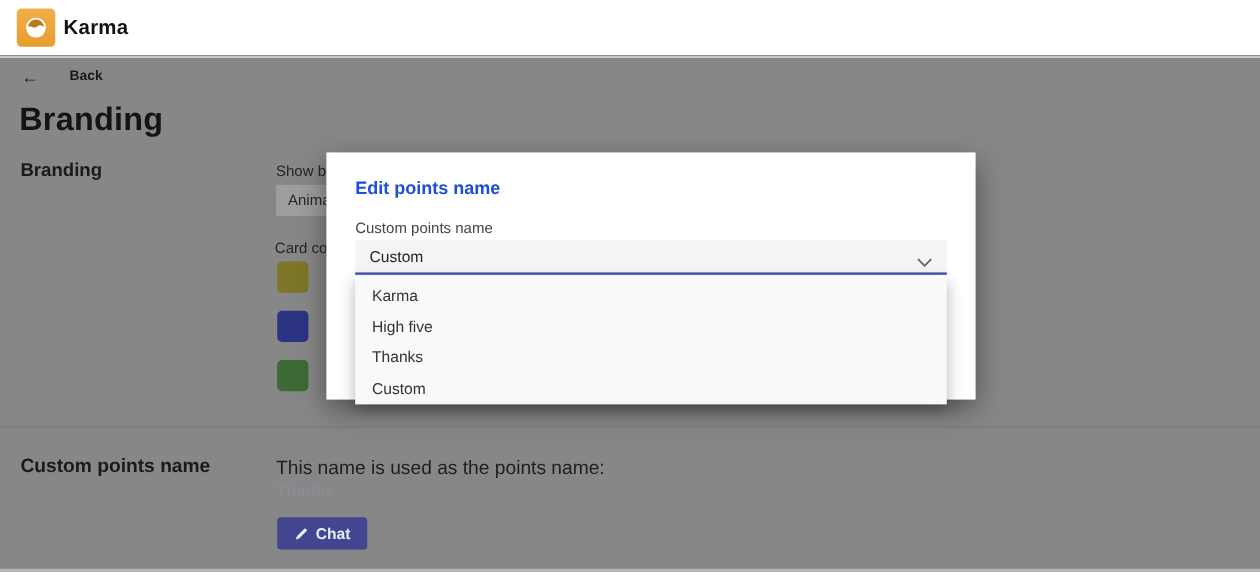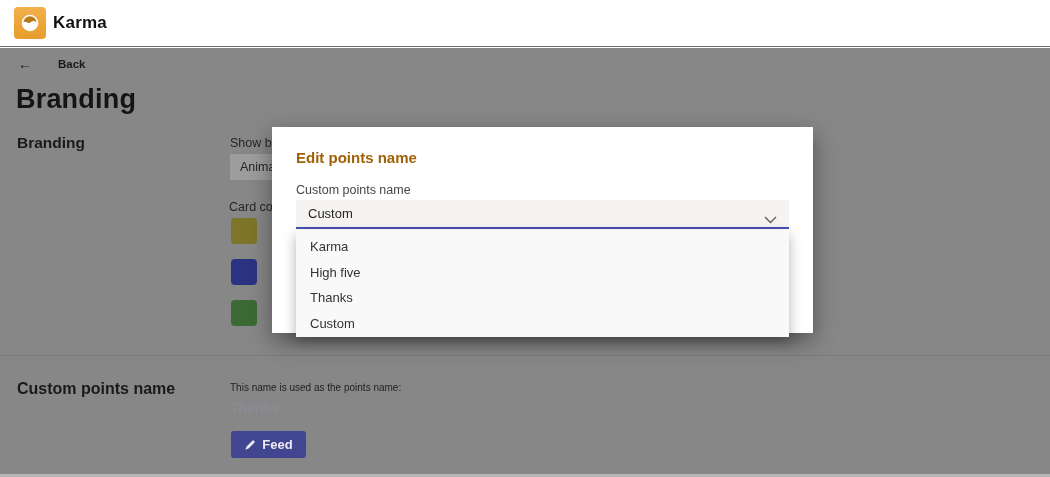--- a/index.html
+++ b/index.html
@@ -70,21 +70,21 @@
     position:absolute; left:231px; width:26px; height:26px; border-radius:4px;
     cursor:pointer;
   }
   .sw-0 { top:170px; } .sw-1 { top:211px; } .sw-2 { top:252px; }
 
   .divider {
     position:absolute; left:0; top:307px; width:1050px; height:1px;
     background:#7b7b7b;
   }
 
-  .points-desc { position:absolute; left:230px; top:334px; font-size:10px; color:#1f1f1f; }
+  .points-desc { position:absolute; left:230px; top:334px; font-size:16px; color:#1f1f1f; }
   .points-value { position:absolute; left:230px; top:352px; font-size:14px; font-weight:bold; color:#8b8b93; }
 
   .edit-button {
     position:absolute; left:231px; top:383px; width:75px; height:27px;
     background:#42458f; border:none; border-radius:3px; cursor:pointer;
     display:flex; align-items:center; justify-content:center; gap:6px;
     color:#ecebf5; font-size:13px; font-weight:bold;
     font-family:"Liberation Sans", sans-serif;
   }
 
@@ -92,21 +92,21 @@
     position:absolute; left:0; bottom:0; width:1050px; height:3px; background:#b5b5b5;
   }
 
   
   .modal {
     position:absolute; left:272px; top:127px; width:541px; height:206px;
     background:#ffffff; box-shadow:0 8px 22px rgba(0,0,0,0.40); z-index:10;
   }
   .modal-title {
     position:absolute; left:24px; top:22px;
-    font-size:15px; font-weight:bold; color:#a16207;
+    font-size:15px; font-weight:bold; color:#1d4ed8;
   }
   .modal-field-label {
     position:absolute; left:24px; top:56px; font-size:12.5px; color:#484644;
   }
   .modal-select {
     position:absolute; left:24px; top:73px; width:493px; height:27px;
     background:#f5f4f3; border-bottom:2px solid #4a4fb0; box-sizing:content-box;
     cursor:pointer;
   }
   .modal-select .value {
@@ -162,21 +162,21 @@
   <div class="divider"></div>
 
   <div class="section-heading h-custom">Custom points name</div>
   <div class="points-desc">This name is used as the points name:</div>
   <div class="points-value">Thanks</div>
 
   <button class="edit-button">
     <svg width="12" height="12" viewBox="0 0 12 12">
       <path d="M1.3,10.8 L2.6,7.6 L8.6,1.6 Q9.2,1.0 9.9,1.7 L10.4,2.2 Q11.1,2.9 10.5,3.5 L4.5,9.5 L1.3,10.8 Z" fill="#ecebf5"></path>
     </svg>
-    <span>Feed</span>
+    <span>Chat</span>
   </button>
 
   <div class="bottom-strip"></div>
 </div>
 
 <div class="modal">
   <div class="modal-title">Edit points name</div>
   <div class="modal-field-label">Custom points name</div>
 
   <div class="modal-select">

